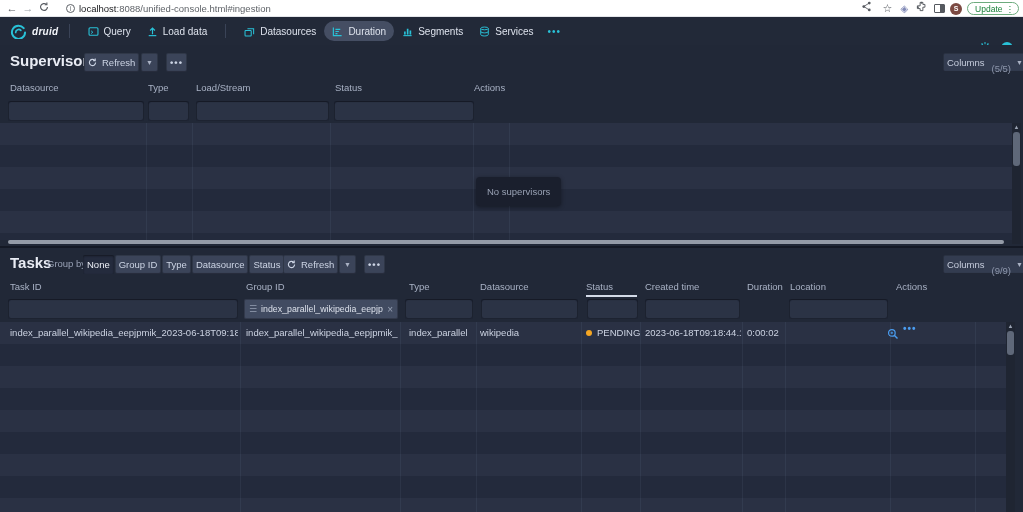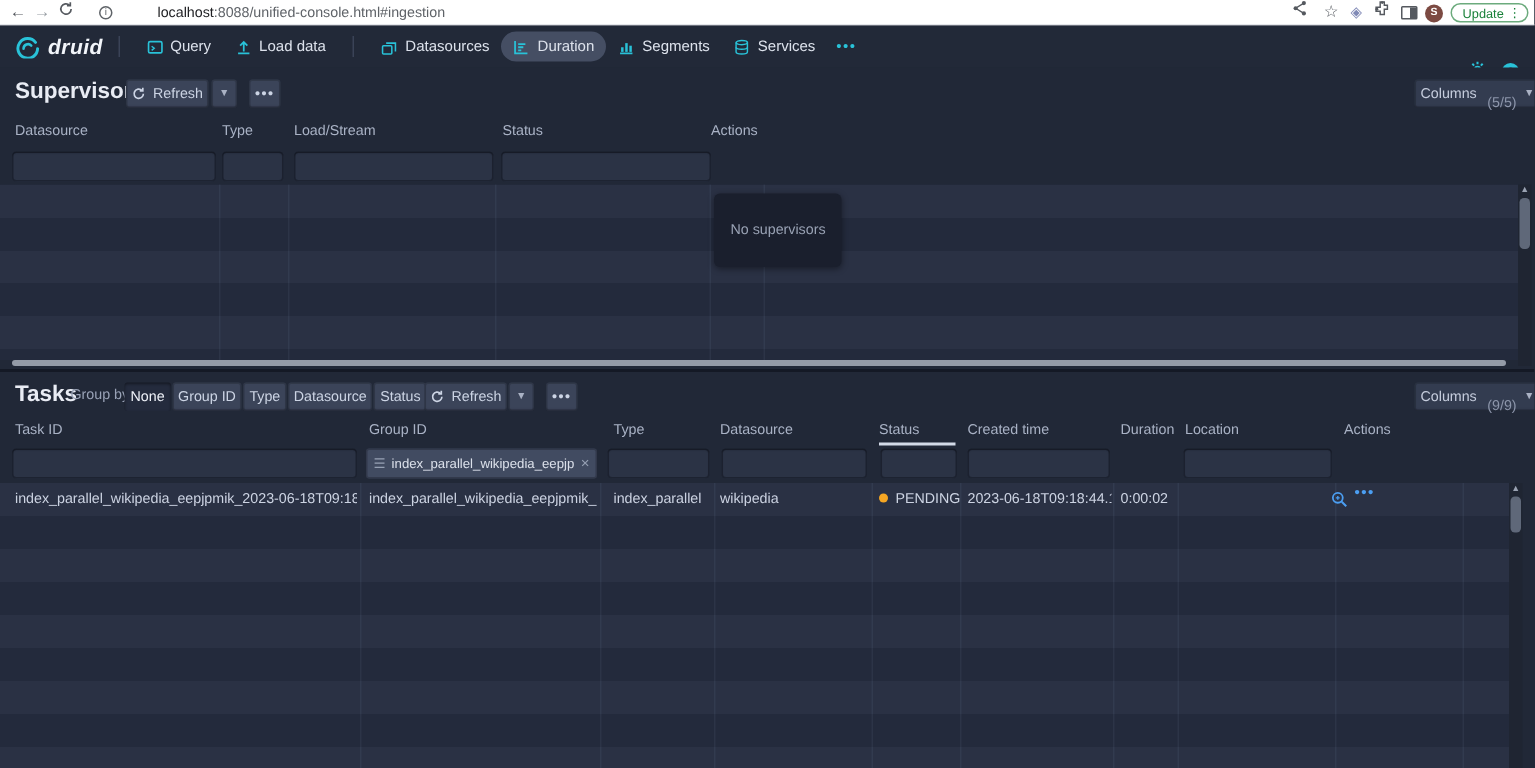--- a/index.html
+++ b/index.html
@@ -5,33 +5,33 @@
   * { margin:0; padding:0; box-sizing:border-box; }
   html,body { width:1023px; height:512px; overflow:hidden; }
   body { font-family:"Liberation Sans","DejaVu Sans",sans-serif; background:#212837; position:relative; }
   .abs { position:absolute; }
 
   
   .browser-bar { left:0; top:0; width:1023px; height:17px; background:#ffffff; border-bottom:1px solid #e4e6ea; display:flex; align-items:center; }
   .b-icon { color:#55595f; font-size:11px; line-height:17px; text-align:center; width:16px; }
   .b-icon.dim { color:#9aa0a6; }
   .url-text { font-size:9.5px; color:#5f6368; margin-left:4px; white-space:nowrap; }
-  .url-host { color:#202124;margin-left:26px; }
+  .url-host { color:#202124; }
   .info-badge { width:9px; height:9px; border:1px solid #5f6368; border-radius:50%; font-size:6.5px; color:#5f6368; display:inline-flex; align-items:center; justify-content:center; margin-left:14px; }
   .browser-right { position:absolute; right:4px; top:0; height:17px; display:flex; align-items:center; gap:5px; }
   .avatar { width:12px; height:12px; border-radius:50%; background:#7c4a42; color:#fff; font-size:7px; font-weight:bold; display:flex; align-items:center; justify-content:center; }
   .update-pill { height:13px; border:1px solid #6cab7d; border-radius:7px; color:#188038; font-size:8.5px; display:flex; align-items:center; padding:0 4px 0 7px; gap:3px; background:#fff; }
   .panel-icon { width:11px; height:9px; border:1px solid #55595f; border-radius:1px; position:relative; }
   .panel-icon::after { content:""; position:absolute; right:0; top:0; width:4px; height:7px; background:#55595f; }
   .diamond { color:#8089b6; font-size:10px; }
 
   
   .navbar { left:0; top:17px; width:1023px; height:28px; background:#222938; display:flex; align-items:center; }
   .logo { display:flex; align-items:center; gap:5px; margin-left:10px; }
-  .logo-text { color:#f2f5fa; font-size:14px; font-weight:bold; font-style:italic; letter-spacing:.3px; }
+  .logo-text { color:#f2f5fa; font-size:10px; font-weight:bold; font-style:italic; letter-spacing:.3px; }
   .nav-divider { width:1px; height:14px; background:#3a4357; margin:0 10px; }
   .nav-item { display:flex; align-items:center; gap:5px; color:#dde2ec; font-size:10px; padding:0 8px; height:20px; border-radius:10px; white-space:nowrap; }
   .nav-item.active { background:#454e63; }
   .nav-dots { color:#29c2d8; font-size:10px; letter-spacing:1px; padding:0 6px; }
   .navbar-right { position:absolute; right:10px; top:17px; height:28px; display:flex; align-items:center; gap:10px; }
 
   
   .btn { background:#3b4459; border-radius:2px; color:#ccd4e4; font-size:9.5px; height:19px; display:inline-flex; align-items:center; padding:0 4px; gap:5px; box-shadow:inset 0 0 0 1px rgba(15,18,25,.25), inset 0 -1px 1px rgba(15,18,25,.3); white-space:nowrap; }
   .btn.pressed { background:#242b3d; color:#eef1f8; box-shadow:inset 0 1px 2px rgba(0,0,0,.45); }
   .btn.caret-btn { padding:0 5px; }
@@ -42,21 +42,21 @@
 
   .section-title { color:#e9ecf4; font-size:15px; font-weight:bold; }
 
   
   .th { color:#a9b2c5; font-size:9.5px; white-space:nowrap; }
   .filter-box { background:#2b3345; border-radius:3px; height:20px; box-shadow:inset 0 0 0 1px rgba(10,13,20,.4), inset 0 1px 1px rgba(10,13,20,.4); }
   .stripes-sup { background:repeating-linear-gradient(180deg,#2a3144 0 22px,#232a3c 22px 44px); }
   .stripes-task { background:repeating-linear-gradient(180deg,#2a3144 0 22px,#232a3c 22px 44px); }
   .gridline { width:1px; background:rgba(130,145,180,.10); }
   .cell { color:#ccd3e2; font-size:9.5px; white-space:nowrap; overflow:hidden; line-height:21px; }
-  .empty-box { background:#1a1f2d; border-radius:4px; color:#99a2b4; font-size:9.5px; padding:19px 11px; box-shadow:0 1px 4px rgba(0,0,0,.4); }
+  .empty-box { background:#1a1f2d; border-radius:4px; color:#99a2b4; font-size:9.5px; padding:9px 11px; box-shadow:0 1px 4px rgba(0,0,0,.4);margin-top:48px; }
   .tag-chip { background:#414b61; border-radius:2px; height:20px; display:flex; align-items:center; gap:4px; padding:0 5px; color:#dbe0ea; font-size:8.8px; box-shadow:inset 0 0 0 1px rgba(15,18,25,.3); overflow:hidden; white-space:nowrap; }
   .tag-x { color:#96a0b3; font-size:10px; }
   .tag-menu { color:#96a0b3; font-size:9px; }
   .status-dot { display:inline-block; width:6px; height:6px; border-radius:50%; background:#f5a623; margin-right:5px; }
   .sort-underline { height:2px; background:#d3dae7; }
 
   
   .vtrack { background:#1f2532; }
   .thumb { background:#5f6879; border-radius:3px; }
   .hthumb { background:#949ba7; border-radius:2px; }

